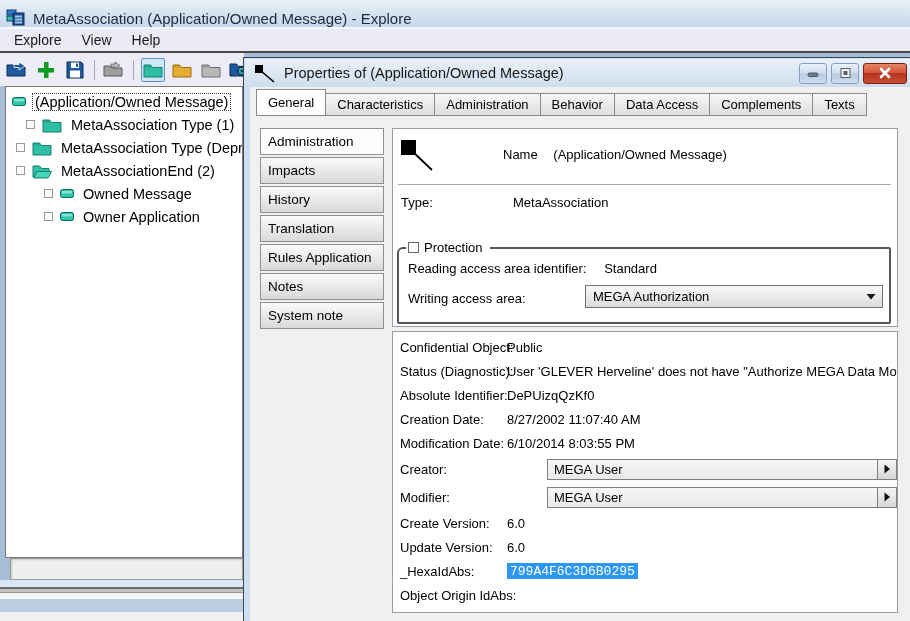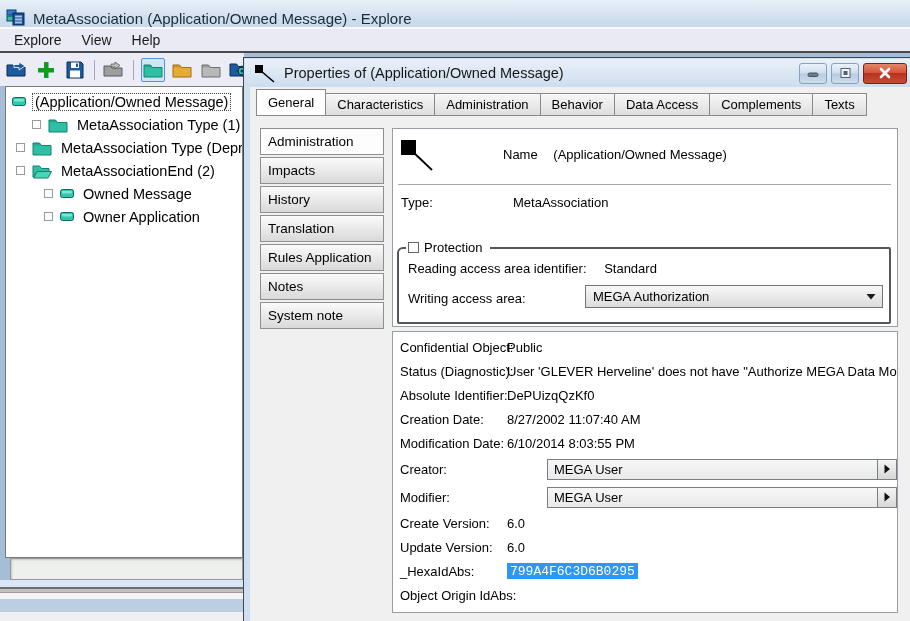--- a/index.html
+++ b/index.html
@@ -187,21 +187,21 @@
   <div class="tree-panel">
       <div class="tree-row" style="padding-left:6px">
         <span class="t-icon">
           <svg width="14" height="9">
             <rect x="0.5" y="0.5" width="13" height="8" rx="2" fill="#2fc7ae" stroke="#0b6b59"></rect>
             <rect x="2" y="2" width="10" height="2.5" rx="1" fill="#8fe4d5" opacity="0.9"></rect>
           </svg>
         </span>
         <span class="tree-label selected">(Application/Owned Message)</span>
       </div>
-      <div class="tree-row" style="padding-left:26px">
+      <div class="tree-row" style="padding-left:20px">
         <span class="expander"></span>
         <span class="t-icon">
           <svg width="20" height="16" viewBox="0 0 20 16">
             <path d="M1 3 h6.5 l2 2.5 H19 v9.5 H1 z" fill="#2ebfa5" stroke="#12826e"></path>
             <path d="M1 3 h6.5 l2 2.5 H1 z" fill="#12826e" opacity="0.35"></path>
           </svg>
         </span>
         <span class="tree-label">MetaAssociation Type (1)</span>
       </div>
       <div class="tree-row" style="padding-left:10px">

